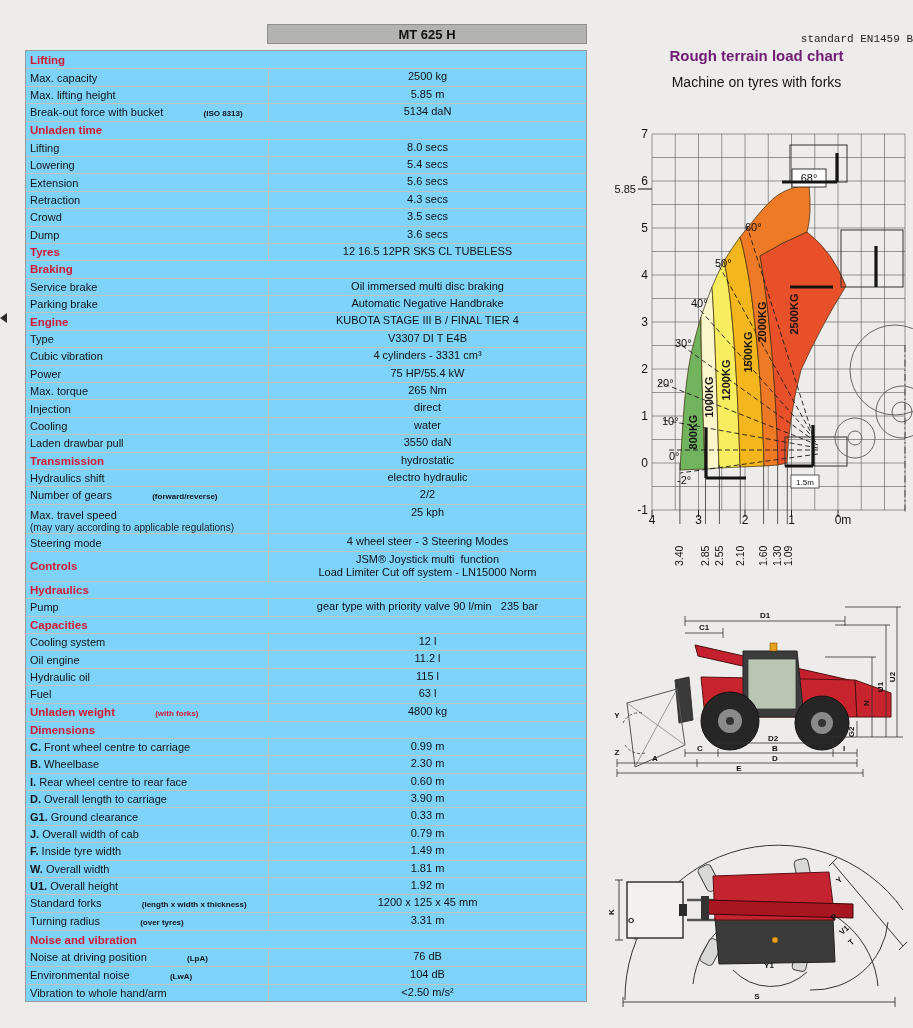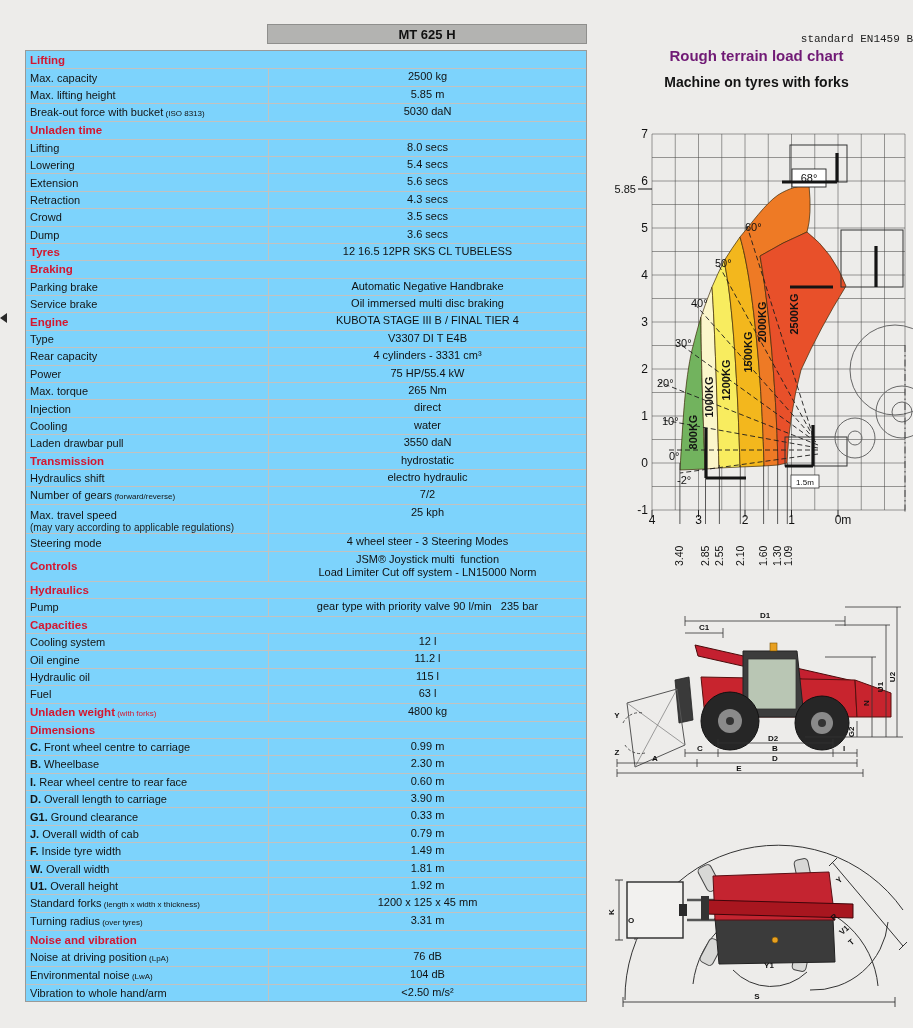--- a/index.html
+++ b/index.html
@@ -12,31 +12,31 @@
       font-weight:bold;font-size:13px;color:#111;}
   .spec-table{position:absolute;left:0;top:26px;width:562px;background:#7dd3fc;
       border:1px solid #9a9a98;box-sizing:border-box;}
   .trow{display:flex;min-height:17.4px;border-top:1px solid #c2c2c0;box-sizing:border-box;align-items:stretch;}
   .trow:first-child{border-top:none;}
   .trow.tall{min-height:29px;}
   .tlabel{width:242px;box-sizing:border-box;padding:1px 3px 0 4px;font-size:11px;line-height:15px;
       display:flex;flex-direction:column;justify-content:center;}
   .tlabel b{font-weight:bold;}
   .tlabel.red{color:#d5172f;font-weight:bold;font-size:11.5px;}
-  .note{font-size:8px;font-weight:normal;}
+  .note{font-size:8px;font-weight:bold;margin-left:38px;}
   .note2{font-size:10px;line-height:9px;color:#222;font-weight:normal;}
   .tval{flex:1;box-sizing:border-box;border-left:1px solid #c2c2c0;display:flex;flex-direction:column;
       justify-content:flex-start;align-items:center;text-align:center;font-size:11px;line-height:13.5px;
       padding:1px 2px;color:#111;}
   .tval.nodiv{border-left:none;}
   
   .right-panel{position:absolute;left:600px;top:0;width:313px;height:1028px;}
   .chart-title{position:absolute;left:0;top:14px;width:313px;text-align:center;font-size:15px;font-weight:bold;color:#701a75;margin-top:33px;}
   .chart-standard{position:absolute;left:0;top:33px;width:313px;text-align:right;font-size:11px;color:#222;font-family:Liberation Mono, monospace;}
-  .chart-condition{position:absolute;left:0;top:74px;width:313px;text-align:center;font-size:14px;font-weight:bold;color:#141414;}
+  .chart-condition{position:absolute;left:0;top:74px;width:313px;text-align:center;font-size:14px;font-weight:normal;color:#141414;}
   .edge-marker{position:absolute;left:0;top:313px;width:0;height:0;
       border-right:7px solid #2a2a2a;border-top:5px solid transparent;border-bottom:5px solid transparent;}
   svg text{font-family:"Liberation Sans","DejaVu Sans",sans-serif;}
 </style>
 </head>
 <body>
 
 <div class="edge-marker"></div>
 
 <div class="table-wrap">
@@ -62,21 +62,21 @@
         </div>
         <div class="tval">
           <div>5.85 m</div>
         </div>
       </div>
       <div class="trow">
         <div class="tlabel">
           <span>Break-out force with bucket<span class="note"> (ISO 8313)</span></span>
         </div>
         <div class="tval">
-          <div>5030 daN</div>
+          <div>5134 daN</div>
         </div>
       </div>
       <div class="trow">
         <div class="tlabel red">
           <span>Unladen time</span>
         </div>
         <div class="tval nodiv"></div>
       </div>
       <div class="trow">
         <div class="tlabel">
@@ -135,53 +135,53 @@
         </div>
       </div>
       <div class="trow">
         <div class="tlabel red">
           <span>Braking</span>
         </div>
         <div class="tval nodiv"></div>
       </div>
       <div class="trow">
         <div class="tlabel">
+          <span>Service brake</span>
+        </div>
+        <div class="tval">
+          <div>Oil immersed multi disc braking</div>
+        </div>
+      </div>
+      <div class="trow">
+        <div class="tlabel">
           <span>Parking brake</span>
         </div>
         <div class="tval">
           <div>Automatic Negative Handbrake</div>
         </div>
       </div>
       <div class="trow">
-        <div class="tlabel">
-          <span>Service brake</span>
-        </div>
-        <div class="tval">
-          <div>Oil immersed multi disc braking</div>
-        </div>
-      </div>
-      <div class="trow">
         <div class="tlabel red">
           <span>Engine</span>
         </div>
         <div class="tval">
           <div>KUBOTA STAGE III B / FINAL TIER 4</div>
         </div>
       </div>
       <div class="trow">
         <div class="tlabel">
           <span>Type</span>
         </div>
         <div class="tval">
           <div>V3307 DI T E4B</div>
         </div>
       </div>
       <div class="trow">
         <div class="tlabel">
-          <span>Rear capacity</span>
+          <span>Cubic vibration</span>
         </div>
         <div class="tval">
           <div>4 cylinders - 3331 cm³</div>
         </div>
       </div>
       <div class="trow">
         <div class="tlabel">
           <span>Power</span>
         </div>
         <div class="tval">
@@ -234,21 +234,21 @@
         </div>
         <div class="tval">
           <div>electro hydraulic</div>
         </div>
       </div>
       <div class="trow">
         <div class="tlabel">
           <span>Number of gears<span class="note"> (forward/reverse)</span></span>
         </div>
         <div class="tval">
-          <div>7/2</div>
+          <div>2/2</div>
         </div>
       </div>
       <div class="trow tall">
         <div class="tlabel">
           <span>Max. travel speed</span>
           <div class="note2">(may vary according to applicable regulations)</div>
         </div>
         <div class="tval">
           <div>25 kph</div>
         </div>

